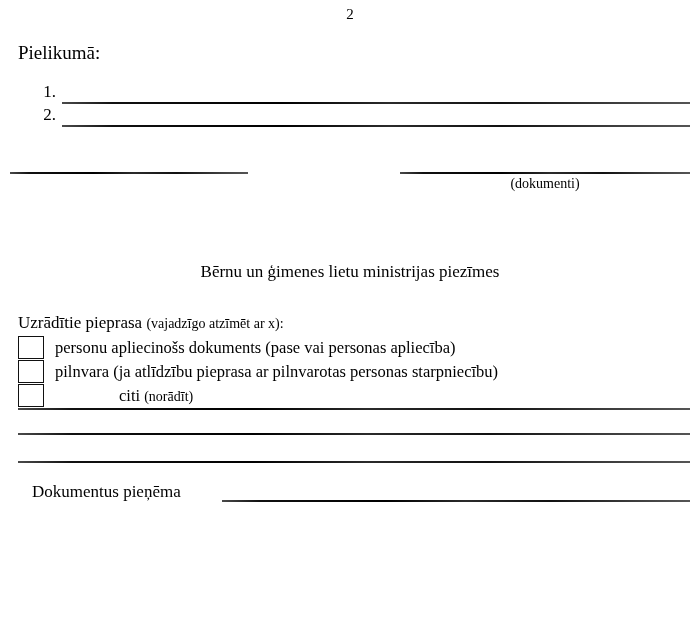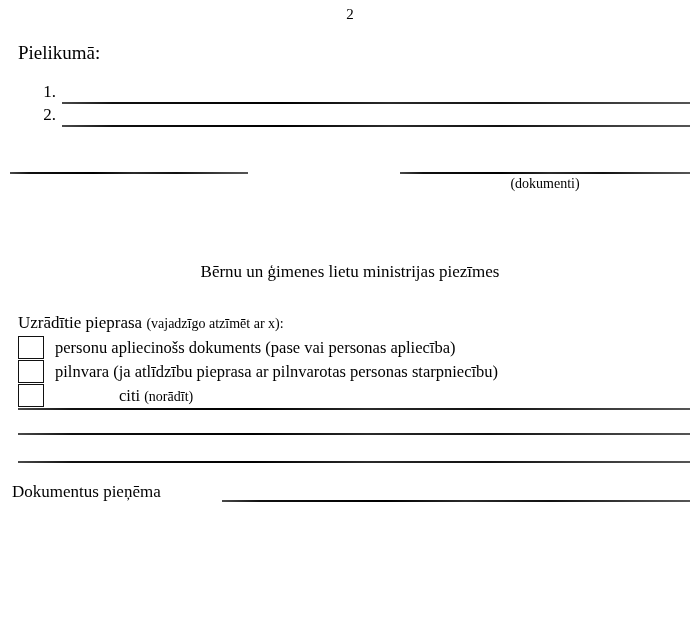--- a/index.html
+++ b/index.html
@@ -82,21 +82,21 @@
   .cb-text {
     font-size: 16.5px;
     white-space: nowrap;
     text-align: right;
   }
   .cb-text .small {
     font-size: 14px;
   }
 
   .dok-label {
-    left: 12px;
+    left: 32px;
     top: 482px;
     font-size: 17px;
   }
 
   .footer-left {
     left: 78px;
     top: 595px;
     font-size: 16.5px;
   }
   .footer-right {

